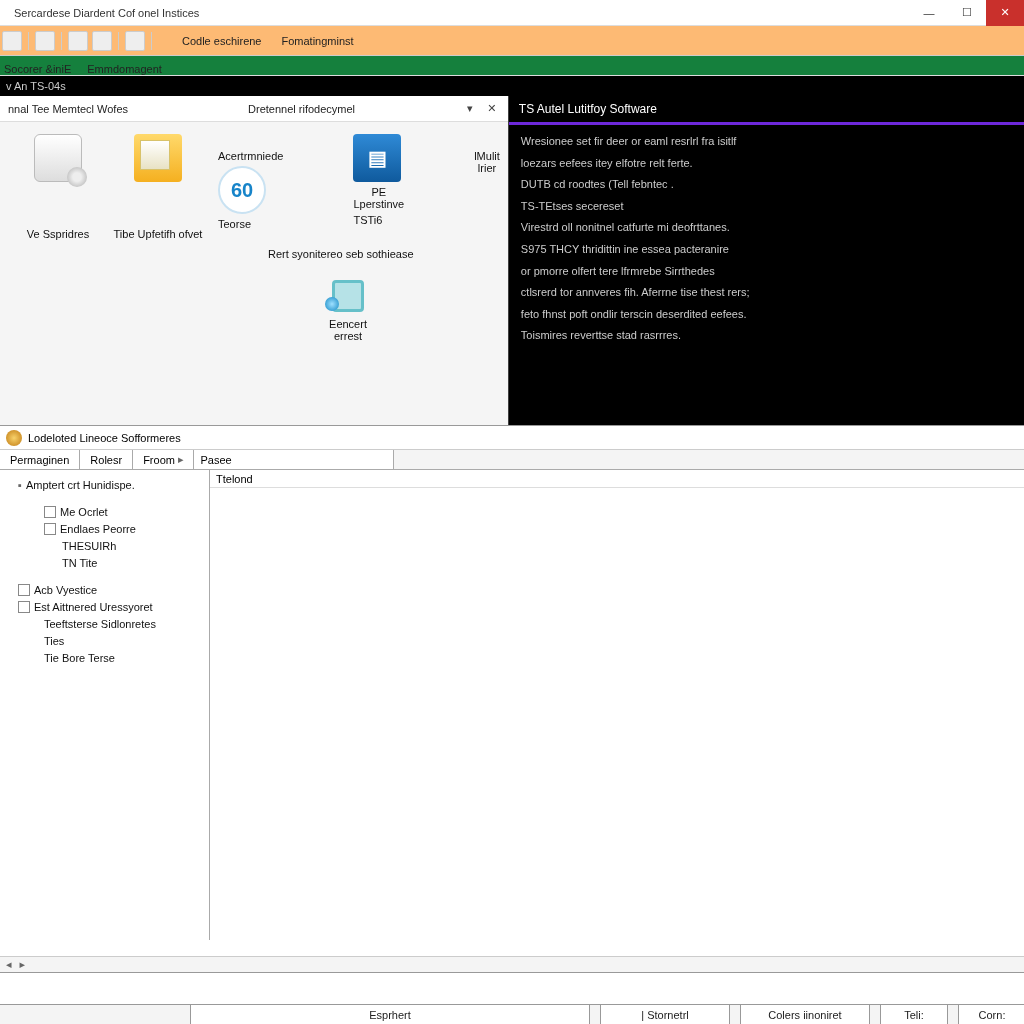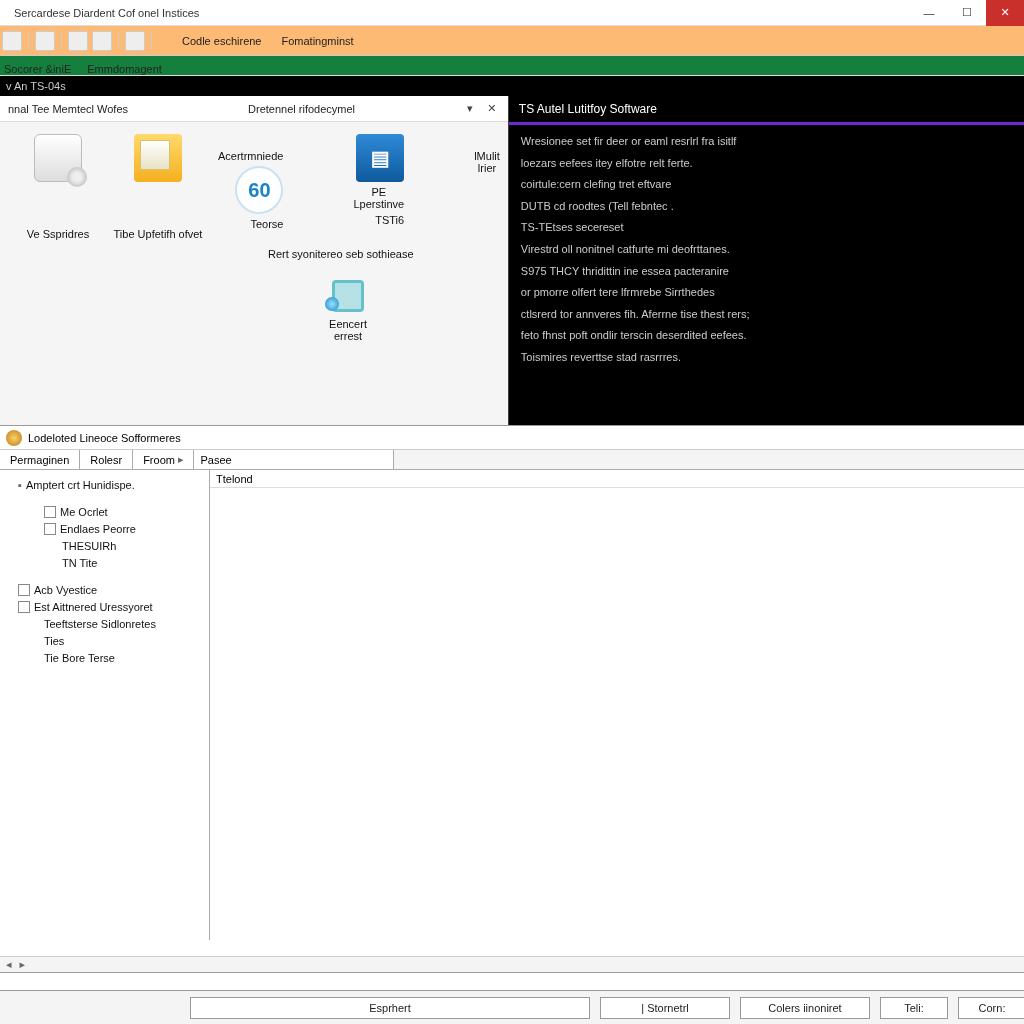--- a/index.html
+++ b/index.html
@@ -28,21 +28,21 @@
 .leftpanel .header .lh-title { color:#222; }
 .leftpanel .header .lh-sub { margin-left:120px; color:#222; }
 .leftpanel .header .lh-spacer { flex:1; }
 .lhbtn { width:16px; height:16px; margin-left:6px; color:#444; display:flex; align-items:center; justify-content:center; }
 .iconarea { flex:1; display:flex; padding:12px 8px 0 8px; gap:0; }
 .iconcol { flex:0 0 100px; display:flex; flex-direction:column; align-items:center; gap:14px; }
 .iconbig { width:48px; height:48px; border-radius:4px; display:flex; align-items:center; justify-content:center; font-size:20px; font-weight:bold; }
 .iconlabel { text-align:center; color:#111; }
 .midcol { flex:1; padding-left:10px; }
 .midrow { display:flex; align-items:flex-start; gap:70px; margin-bottom:18px; }
-.miditem { display:flex; flex-direction:column; align-items:flex-end; gap:4px; }
+.miditem { display:flex; flex-direction:column; align-items:flex-start; gap:4px; }
 .miditem .miclabel { text-align:center; color:#111; }
 .midtext { padding-left:50px; margin-top:12px; color:#111; }
 .lowitem { margin-top:20px; display:flex; flex-direction:column; align-items:center; width:100px; padding-left:130px; gap:6px; }
 
 
 .rightpanel { flex:1; background:#000; color:#ccc; padding:0; }
 .rightpanel .rtitle { color:#fff; font-size:12px; padding:6px 10px; border-bottom:3px solid #6d28d9; }
 .rightpanel .rbody { padding:8px 12px; line-height:1.6; font-size:11px; }
 .rightpanel .rbody p { margin-bottom:4px; }
 
@@ -55,21 +55,21 @@
 .tree { padding:6px 4px 0 18px; }
 .tree .tnode { display:flex; align-items:center; gap:4px; height:17px; color:#111; }
 .tree .ticon { width:12px; height:12px; border:1px solid #888; background:#fff; flex-shrink:0; }
 .tree .ind1 { padding-left:26px; }
 .tree .ind2 { padding-left:44px;align-items:center; }
 .tree .sep { height:10px; }
 
 
 .scrollhint { position:absolute; left:0; bottom:52px; height:16px; width:100%; border-top:1px solid #ccc; background:#f4f4f4; display:flex; align-items:center; padding-left:6px; gap:8px; color:#666; }
 .statusstrip { position:absolute; left:0; bottom:34px; height:18px; width:100%; border-top:1px solid #999; background:#fff; }
-.footer { position:absolute; left:0; bottom:0; height:34px; width:100%; border-top:1px solid #999; background:#f4f4f4; display:flex; align-items:center; padding:0 4px 0 190px; gap:10px; }
+.footer { position:absolute; left:0; bottom:0; height:20px; width:100%; border-top:1px solid #999; background:#f4f4f4; display:flex; align-items:center; padding:0 4px 0 190px; gap:10px; }
 .footbox { border:1px solid #999; height:22px; background:#fff; display:flex; align-items:center; justify-content:center; color:#222; }
 .fb1 { flex:0 0 400px; }
 .fb2 { flex:0 0 130px; }
 .fb3 { flex:0 0 130px; }
 .fb4 { flex:0 0 68px; }
 .fb5 { flex:0 0 68px; }
 
 
 .i-disc { background:linear-gradient(#fff,#ddd); border:1px solid #bbb; border-radius:6px; position:relative; }
 .i-disc::after { content:""; position:absolute; right:-6px; bottom:-6px; width:20px; height:20px; border-radius:50%; background:radial-gradient(#eee 30%,#aaa); }
@@ -159,21 +159,20 @@
         </div>
       </div>
     </div>
   </div>
 
   <div class="rightpanel">
     <div class="rtitle">TS Autel Lutitfoy Software</div>
     <div class="rbody">
       <p>Wresionee set fir deer or eaml resrlrl fra isitlf</p>
       <p>loezars eefees itey elfotre relt ferte.</p>
-      <p>coirtule:cern clefing tret eftvare</p>
       <p></p>
       <p>DUTB cd roodtes (Tell febntec .</p>
       <p>TS-TEtses secereset</p>
       <p>Virestrd oll nonitnel catfurte mi deofrttanes.</p>
       <p>S975 THCY thridittin ine essea pacteranire</p>
       <p>or pmorre olfert tere lfrmrebe Sirrthedes</p>
       <p>ctlsrerd tor annveres fih. Aferrne tise thest rers;</p>
       <p>feto fhnst poft ondlir terscin deserdited eefees.</p>
       <p>Toismires reverttse stad rasrrres.</p>
     </div>

